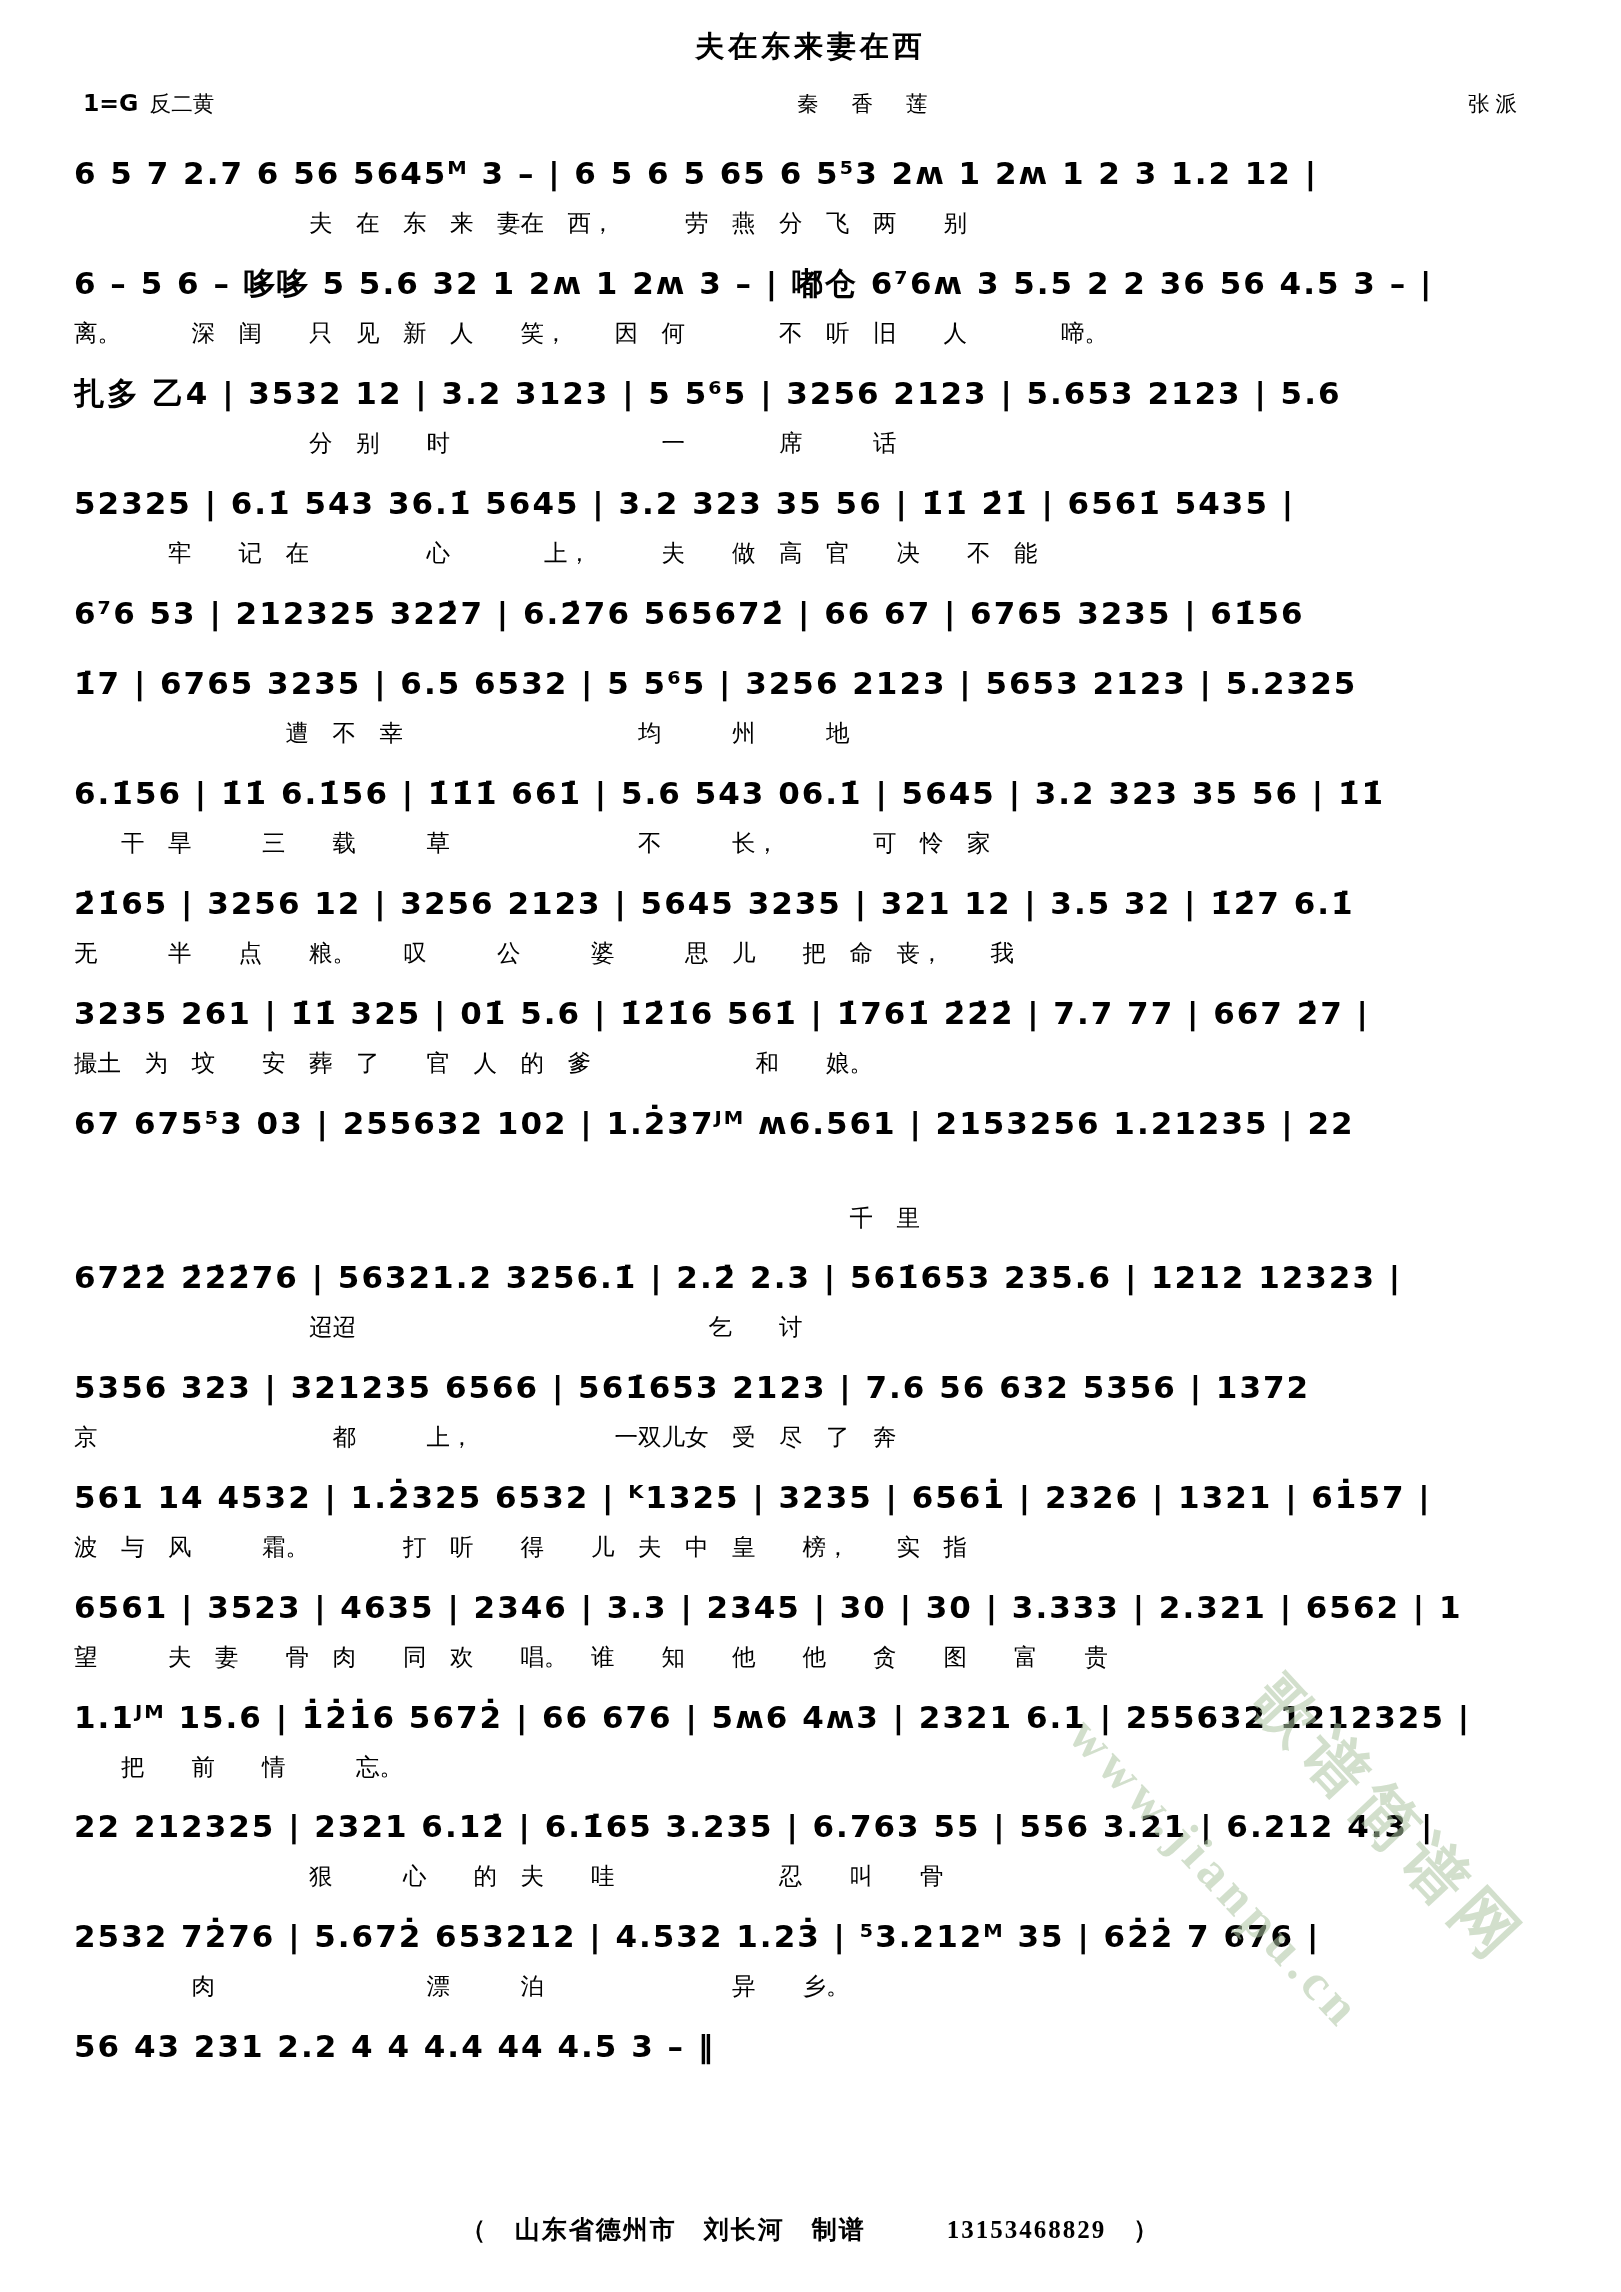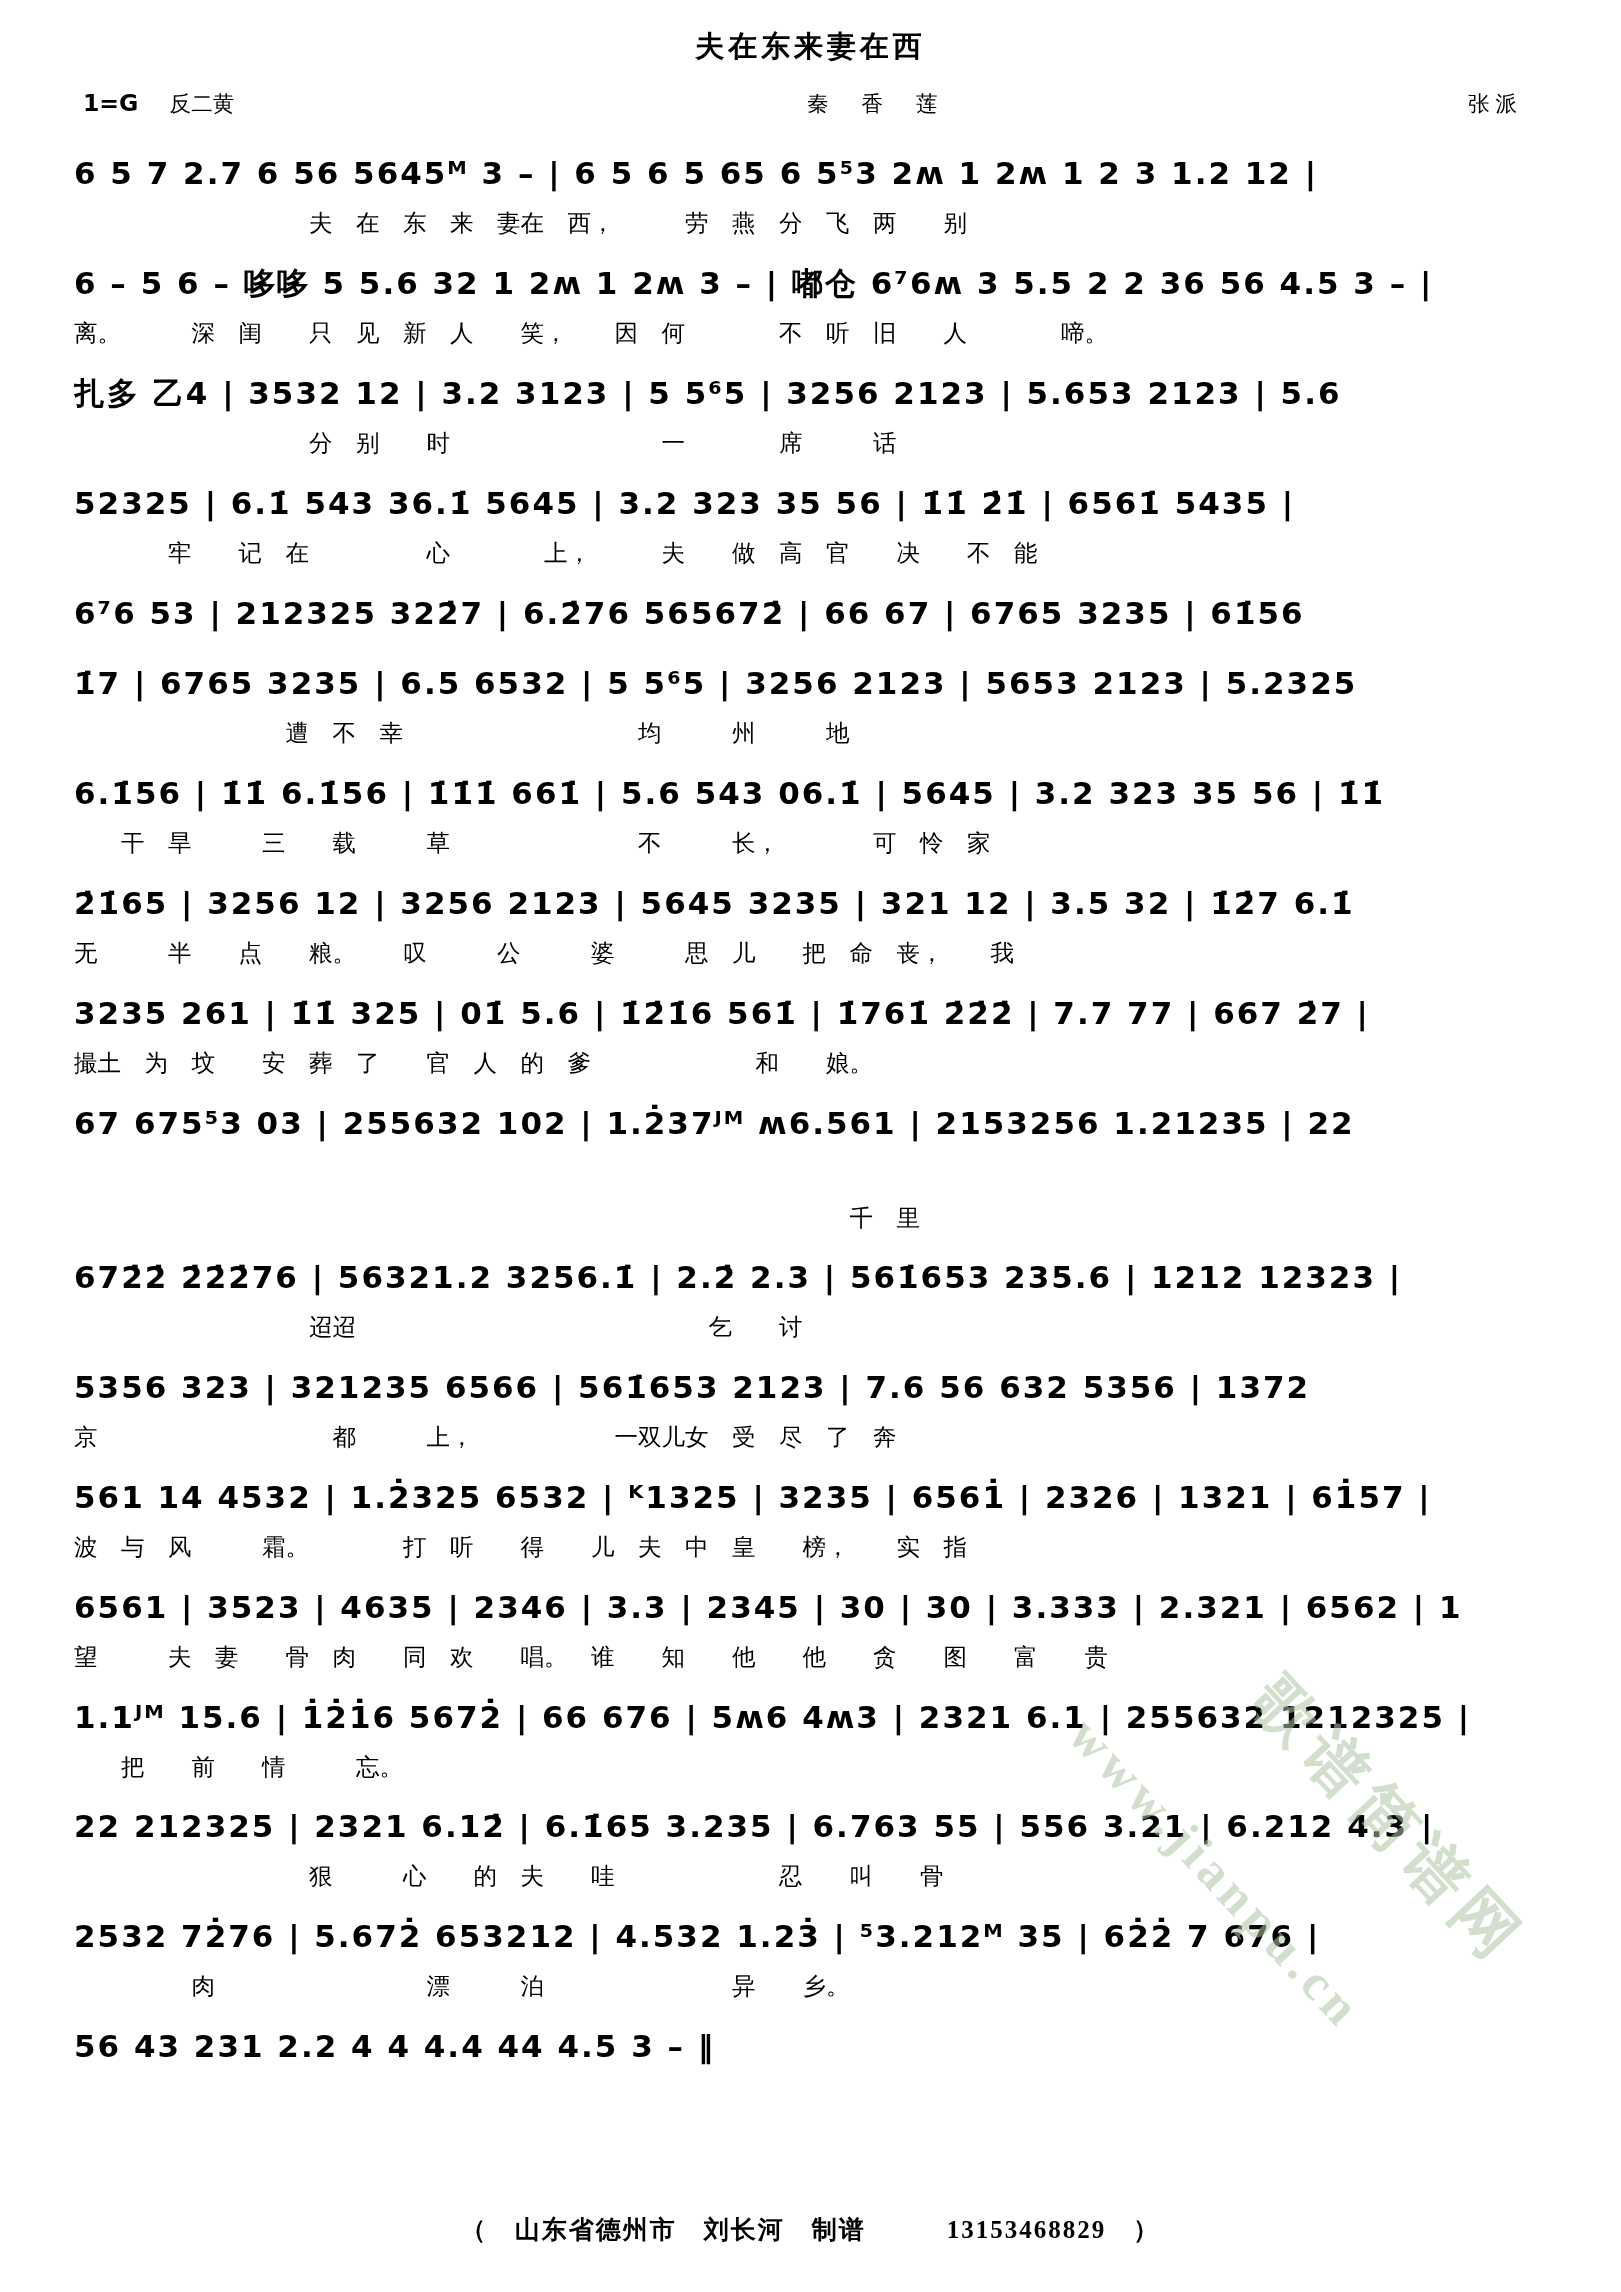--- a/index.html
+++ b/index.html
@@ -10,21 +10,21 @@
   .page{position:absolute;inset:0;padding:27.4px 39px 0 39px;box-sizing:border-box;}
   .title{
     text-align:center;font-size:29px;font-weight:bold;letter-spacing:3.9px;
     font-family:"Liberation Serif","DejaVu Serif",serif;
   }
   .header-row{
     display:flex;justify-content:space-between;align-items:baseline;
     margin-top:21.6px;padding:0 59px 0 44px;
   }
   .key-group{font-size:23.5px;font-weight:bold;white-space:nowrap;}
-  .key-group .mode{font-weight:normal;font-size:21.6px;margin-left:23px;
+  .key-group .mode{font-weight:normal;font-size:21.6px;margin-left:3px;
     font-family:"Liberation Serif","DejaVu Serif",serif;}
   .subtitle{font-size:21.6px;letter-spacing:13.7px;
     font-family:"Liberation Serif","DejaVu Serif",serif;margin-left:56px;}
   .school{font-size:21.6px;letter-spacing:5.9px;
     font-family:"Liberation Serif","DejaVu Serif",serif;}
   .score{margin-top:25.5px;margin-left:35px;}
   .line{margin-bottom:9.8px;}
   .notes{
     font-size:31px;font-weight:bold;letter-spacing:2px;white-space:nowrap;
     font-family:"DejaVu Sans","Liberation Sans",sans-serif;

